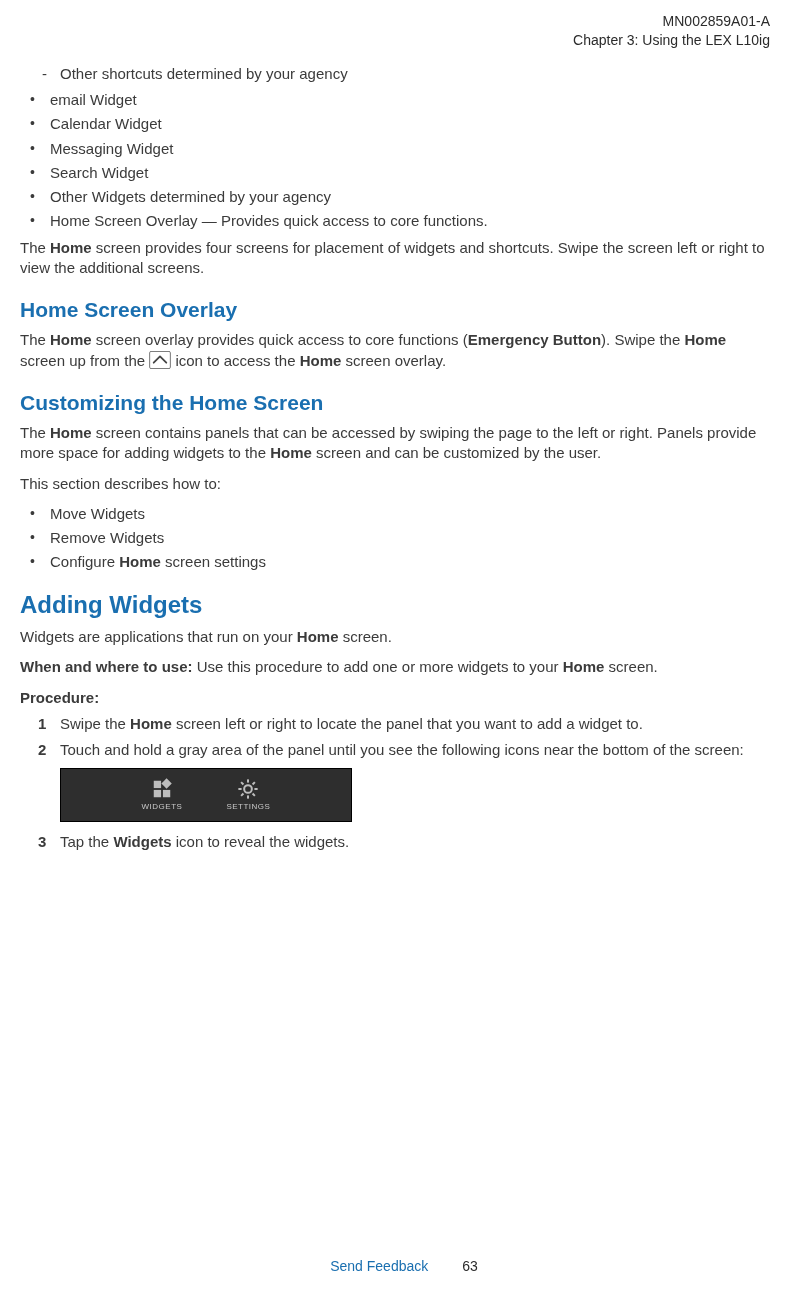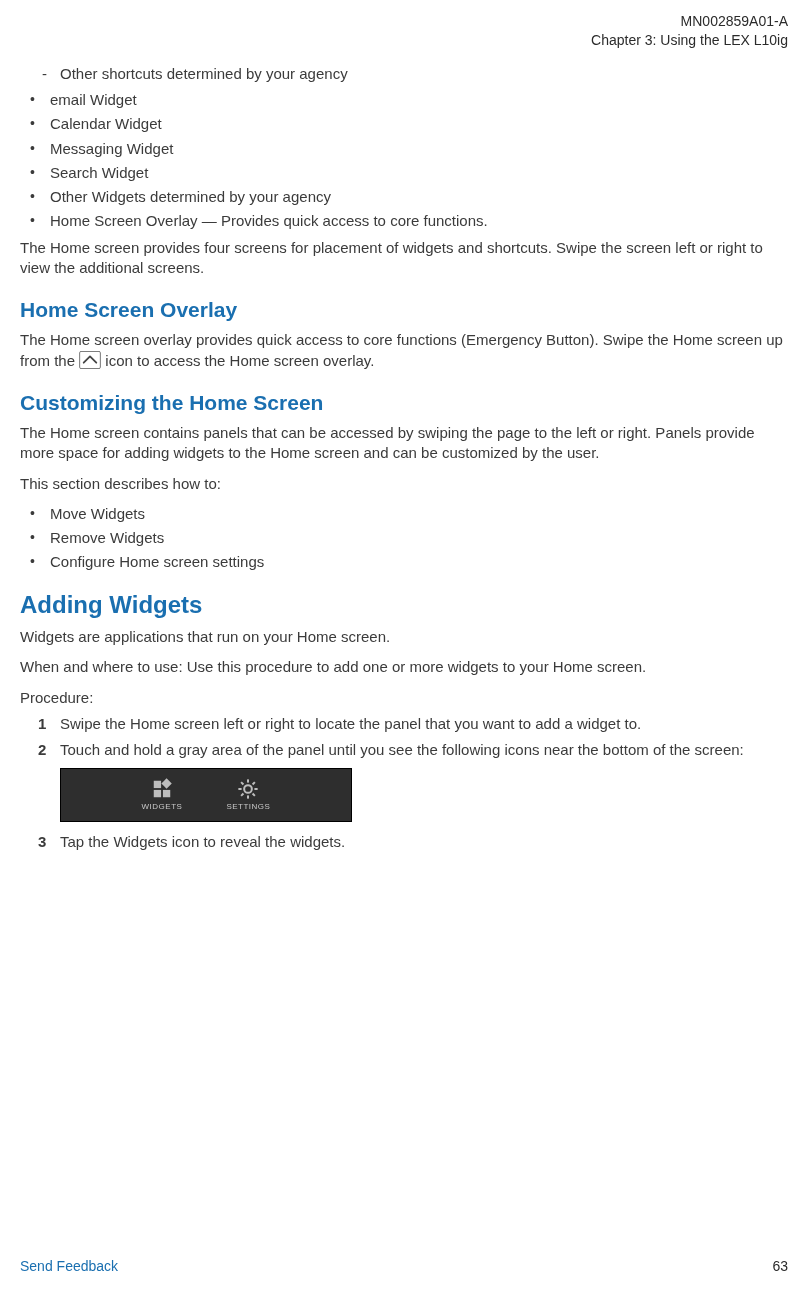--- a/index.html
+++ b/index.html
@@ -9,21 +9,21 @@
     height: 1298px;
     background: #ffffff;
     font-family: Arial, Helvetica, sans-serif;
     color: #3b3b3b;
     font-size: 15px;
     line-height: 1.35;
     position: relative;
   }
   .page {
     box-sizing: border-box;
-    padding: 12px 20px 0 20px;
+    padding: 12px 38px 0 20px;
     position: relative;
     height: 100%;
   }
   .header-right {
     text-align: right;
     font-size: 14px;
     color: #2b2b2b;
     line-height: 1.35;
     margin-bottom: 14px;
   }
@@ -52,21 +52,21 @@
   }
   ul.dash > li::before {
     content: "-";
     position: absolute;
     left: 22px;
     top: 0;
   }
   p {
     margin: 6px 0 10px 0;
   }
-  .bold { font-weight: 400; }
+  .bold { font-weight: 700; }
   h2.section-blue {
     color: #1a6fb0;
     font-size: 21px;
     font-weight: 700;
     margin: 18px 0 4px 0;
   }
   h3.sub-blue {
     color: #1a6fb0;
     font-size: 24px;
     font-weight: 700;
@@ -114,21 +114,21 @@
     font-size: 8px;
     letter-spacing: 0.5px;
   }
   .tb-item svg { display: block; }
   .footer {
     position: absolute;
     left: 20px;
     right: 20px;
     bottom: 22px;
     display: flex;
-    justify-content: space-between;
+    justify-content: center;
     align-items: baseline;
     font-size: 14px;
   }
   .send-feedback {
     color: #1a6fb0;
   }
   .pagenum {
     color: #2b2b2b;
     margin-left: 34px;
   }

